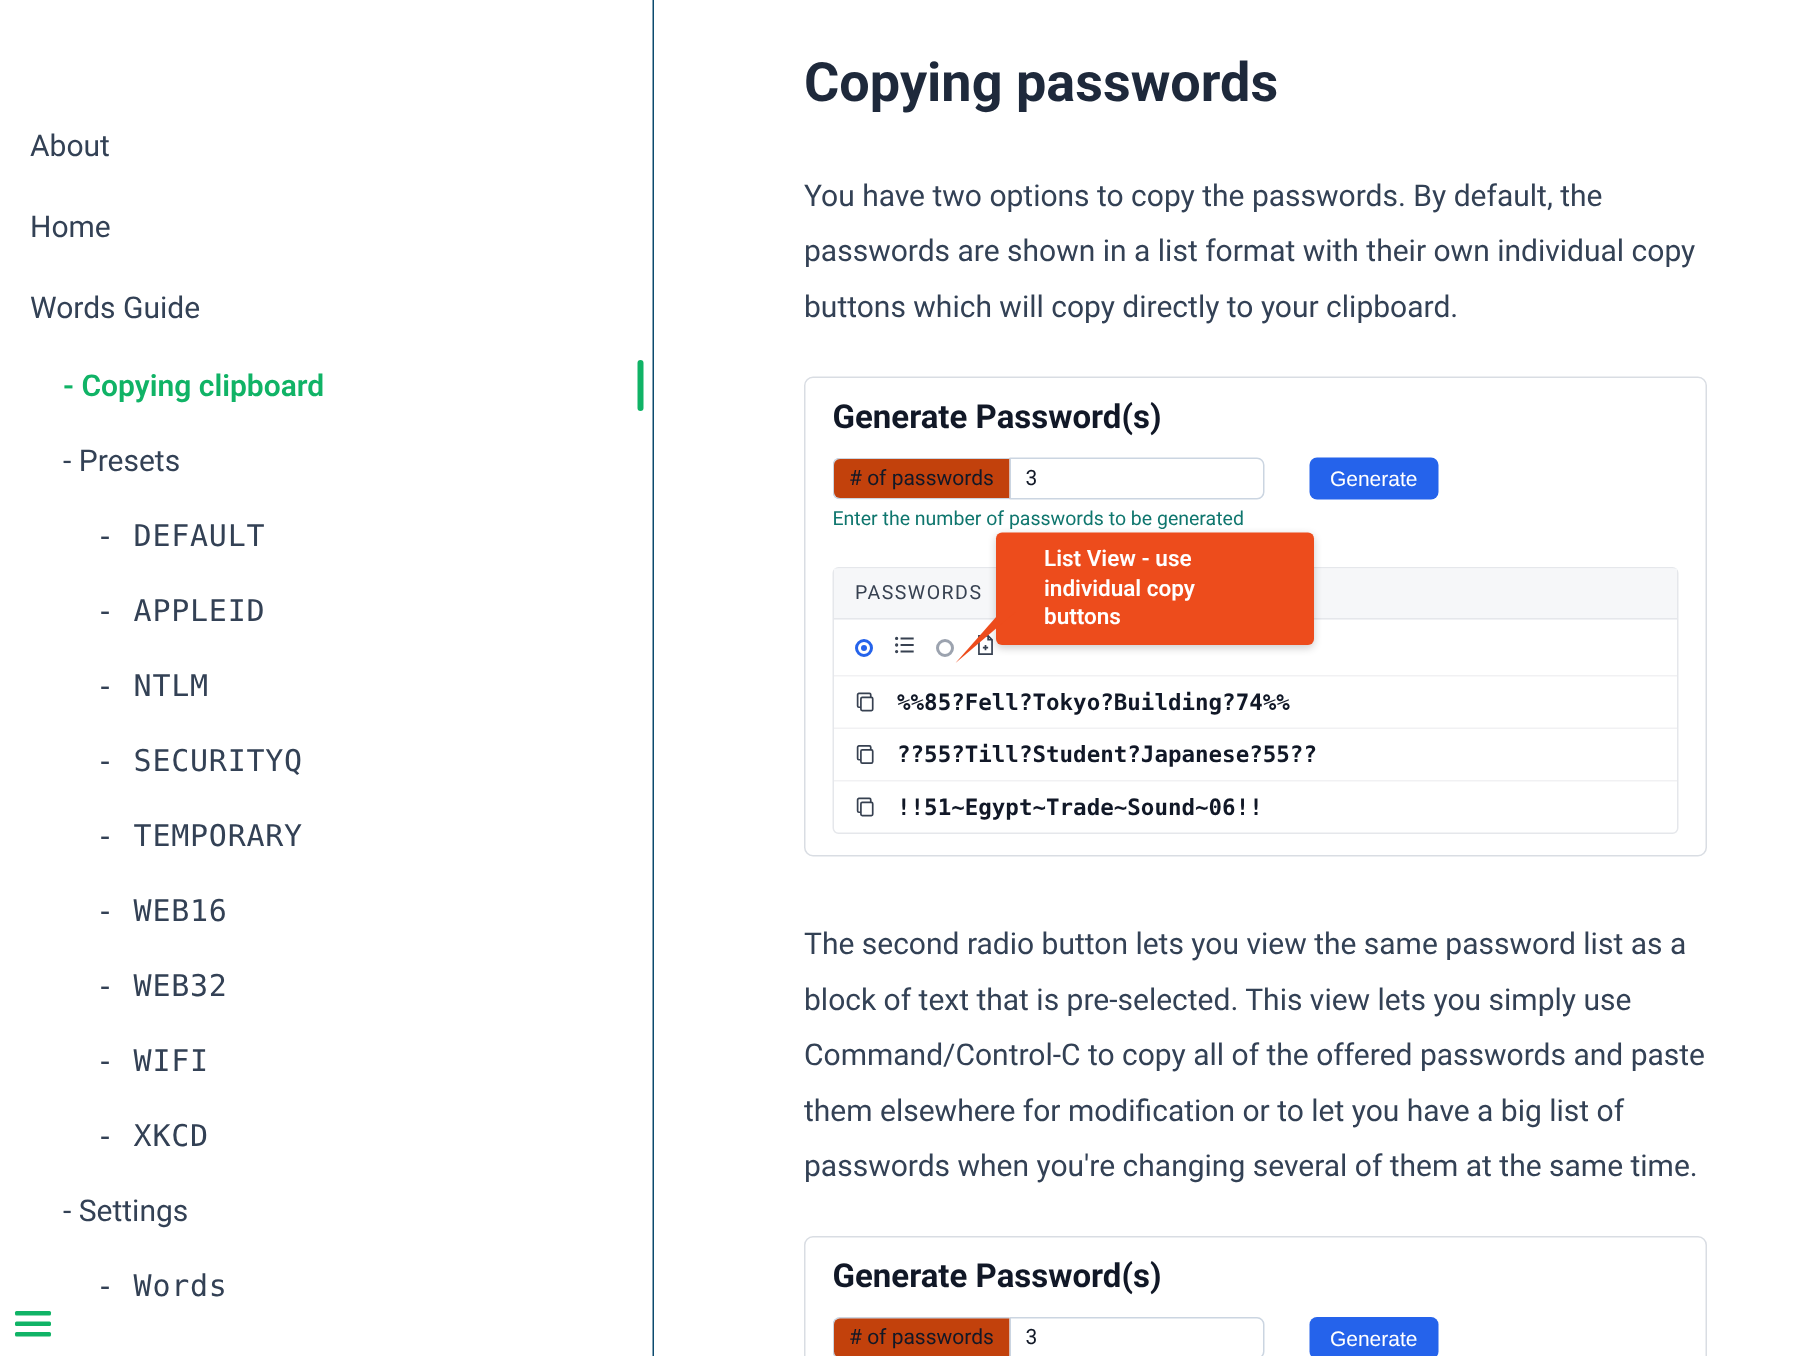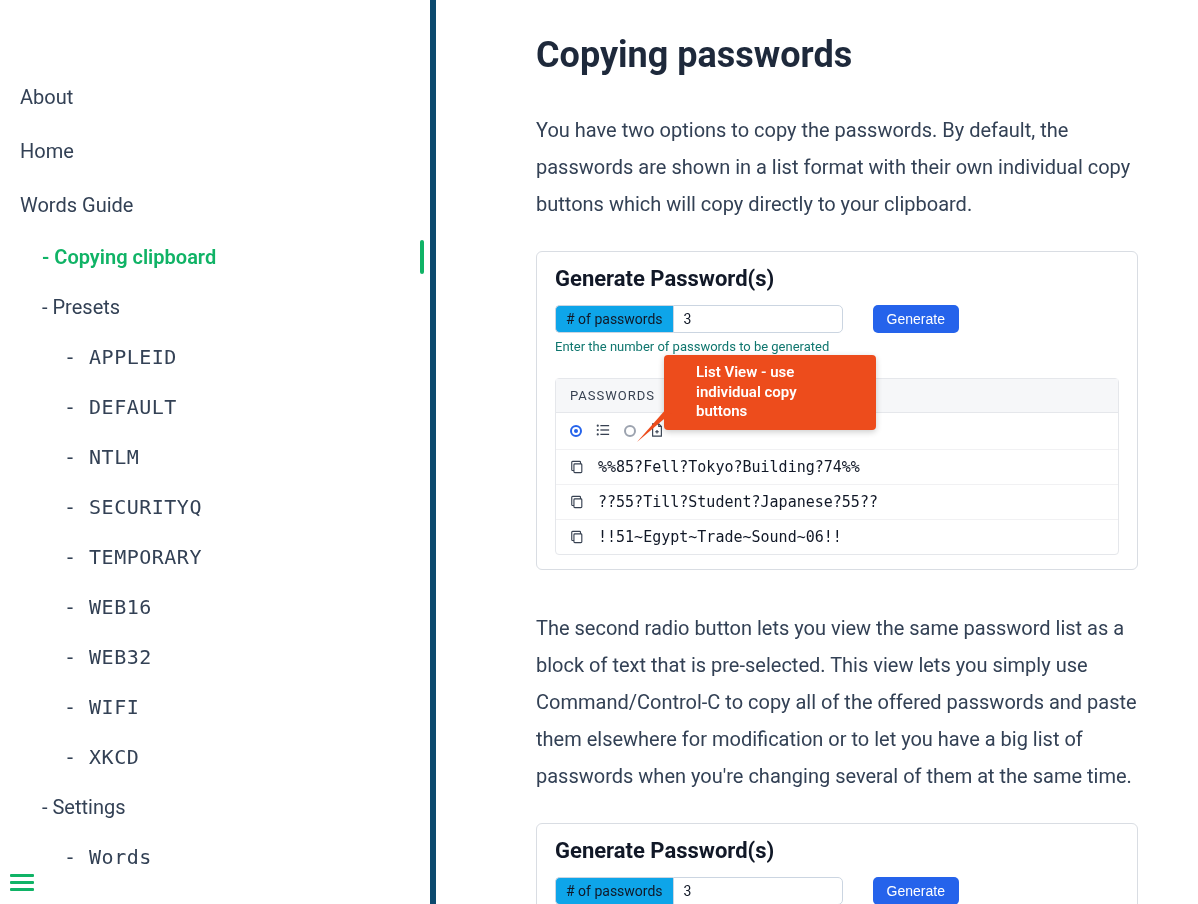--- a/index.html
+++ b/index.html
@@ -11,21 +11,21 @@
     height: 904px;
     overflow: hidden;
     position: relative;
   }
 
   .sidebar {
     position: absolute;
     left: 0; top: 0;
     width: 436px;
     height: 100%;
-    border-right: 6px solid #0c4a6e;
+    border-right: 1px solid #0c4a6e;
     padding-top: 70px;
   }
   .sidebar a {
     display: block;
     text-decoration: none;
     color: #334155;
     font-size: 20px;
     line-height: 1.3;
   }
   .nav-l1 { padding: 14px 0 14px 20px; }
@@ -91,21 +91,21 @@
     margin-bottom: 14px;
   }
   .gen-row { display: flex; align-items: stretch; gap: 0; margin-bottom: 6px; }
   .numlabel {
     border: 1px solid #cbd5e1;
     border-right: none;
     border-radius: 5px 0 0 5px;
     padding: 5px 10px;
     font-size: 14px;
     color: #111827;
-    background: #0ea5e9;
+    background: #c2410c;
   }
   .numinput {
     border: 1px solid #cbd5e1;
     border-radius: 0 5px 5px 0;
     padding: 5px 10px;
     font-size: 14px;
     width: 170px;
     color: #111827;
   }
   .genbtn {
@@ -176,20 +176,21 @@
 
   .pw-row {
     display: flex;
     align-items: center;
     gap: 14px;
     padding: 8px 14px;
     border-top: 1px solid #f1f1f3;
     font-size: 15px;
     font-family: ui-monospace, SFMono-Regular, Menlo, Consolas, monospace;
     color: #111827;
+    font-weight: bold;
   }
   .copy-icon {
     width: 14px; height: 14px;
     flex-shrink: 0;
   }
 
   .card2 {
     border: 1px solid #d9dde3;
     border-top: 1px solid #d9dde3;
     border-radius: 6px 6px 0 0;
@@ -206,22 +207,22 @@
 </style>
 </head>
 <body>
 
 <nav class="sidebar">
   <a class="nav-l1">About</a>
   <a class="nav-l1">Home</a>
   <a class="nav-l1">Words Guide</a>
   <a class="nav-l2 active">- Copying clipboard</a>
   <a class="nav-l2">- Presets</a>
+  <a class="nav-l3">- DEFAULT</a>
   <a class="nav-l3">- APPLEID</a>
-  <a class="nav-l3">- DEFAULT</a>
   <a class="nav-l3">- NTLM</a>
   <a class="nav-l3">- SECURITYQ</a>
   <a class="nav-l3">- TEMPORARY</a>
   <a class="nav-l3">- WEB16</a>
   <a class="nav-l3">- WEB32</a>
   <a class="nav-l3">- WIFI</a>
   <a class="nav-l3">- XKCD</a>
   <a class="nav-l2">- Settings</a>
   <a class="nav-l3 nav-muted">- Words</a>
 </nav>

